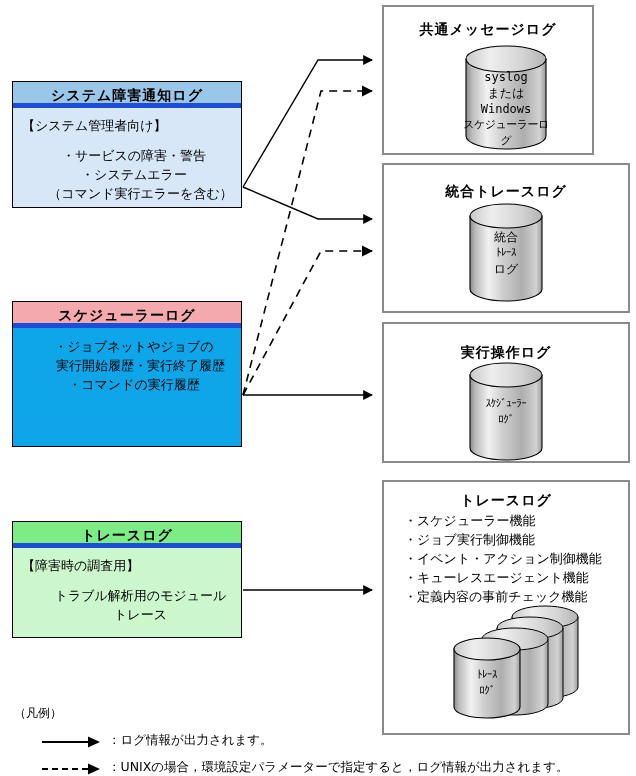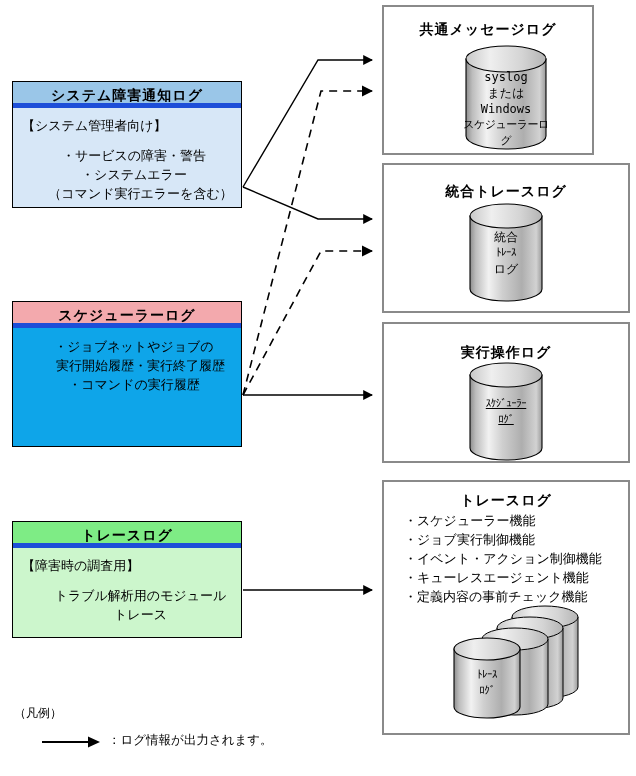--- a/index.html
+++ b/index.html
@@ -178,21 +178,21 @@
     </div>
   </div>
 
   <div class="tgtbox" id="tgt-exec">
     <div class="tgttitle">実行操作ログ</div>
     <div class="cyl" style="left:82px;top:38px;">
       <svg width="80" height="100" viewBox="0 0 80 100">
         <path d="M 4 13 L 4 86 A 36 12 0 0 0 76 86 L 76 13 Z" fill="url(#cylSide)" stroke="#000" stroke-width="1.1"></path>
         <ellipse cx="40" cy="13" rx="36" ry="12" fill="url(#cylTop)" stroke="#000" stroke-width="1.1"></ellipse>
       </svg>
-      <div class="cyltext" style="top:34px;text-decoration:underline;">
+      <div class="cyltext" style="top:34px;">
         <div class="hw">ｽｹｼﾞｭｰﾗｰ</div>
         <div class="hw">ﾛｸﾞ</div>
       </div>
     </div>
   </div>
 
   <div class="tgtbox" id="tgt-trace">
     <div class="tgttitle">トレースログ</div>
     <div class="tgtlist">
       <div>・スケジューラー機能</div>
@@ -229,15 +229,24 @@
     <div class="legend-row">
       <div class="legend-sample">
         <svg width="62" height="14" viewBox="0 0 62 14">
           <path d="M 2 7 L 52 7" stroke="#000" stroke-width="2.2" fill="none"></path>
           <path d="M 48 1.5 L 60 7 L 48 12.5 z" fill="#000"></path>
         </svg>
       </div>
       <div class="legend-text">：ログ情報が出力されます。</div>
     </div>
 
+    <div class="legend-row">
+      <div class="legend-sample">
+        <svg width="62" height="14" viewBox="0 0 62 14">
+          <path d="M 2 7 L 50 7" stroke="#000" stroke-width="2.2" fill="none" stroke-dasharray="6,4"></path>
+          <path d="M 48 1.5 L 60 7 L 48 12.5 z" fill="#000"></path>
+        </svg>
+      </div>
+      <div class="legend-text">：UNIXの場合，環境設定パラメーターで指定すると，ログ情報が出力されます。</div>
+    </div>
   </div>
 
 </div>
 
 </body></html>

